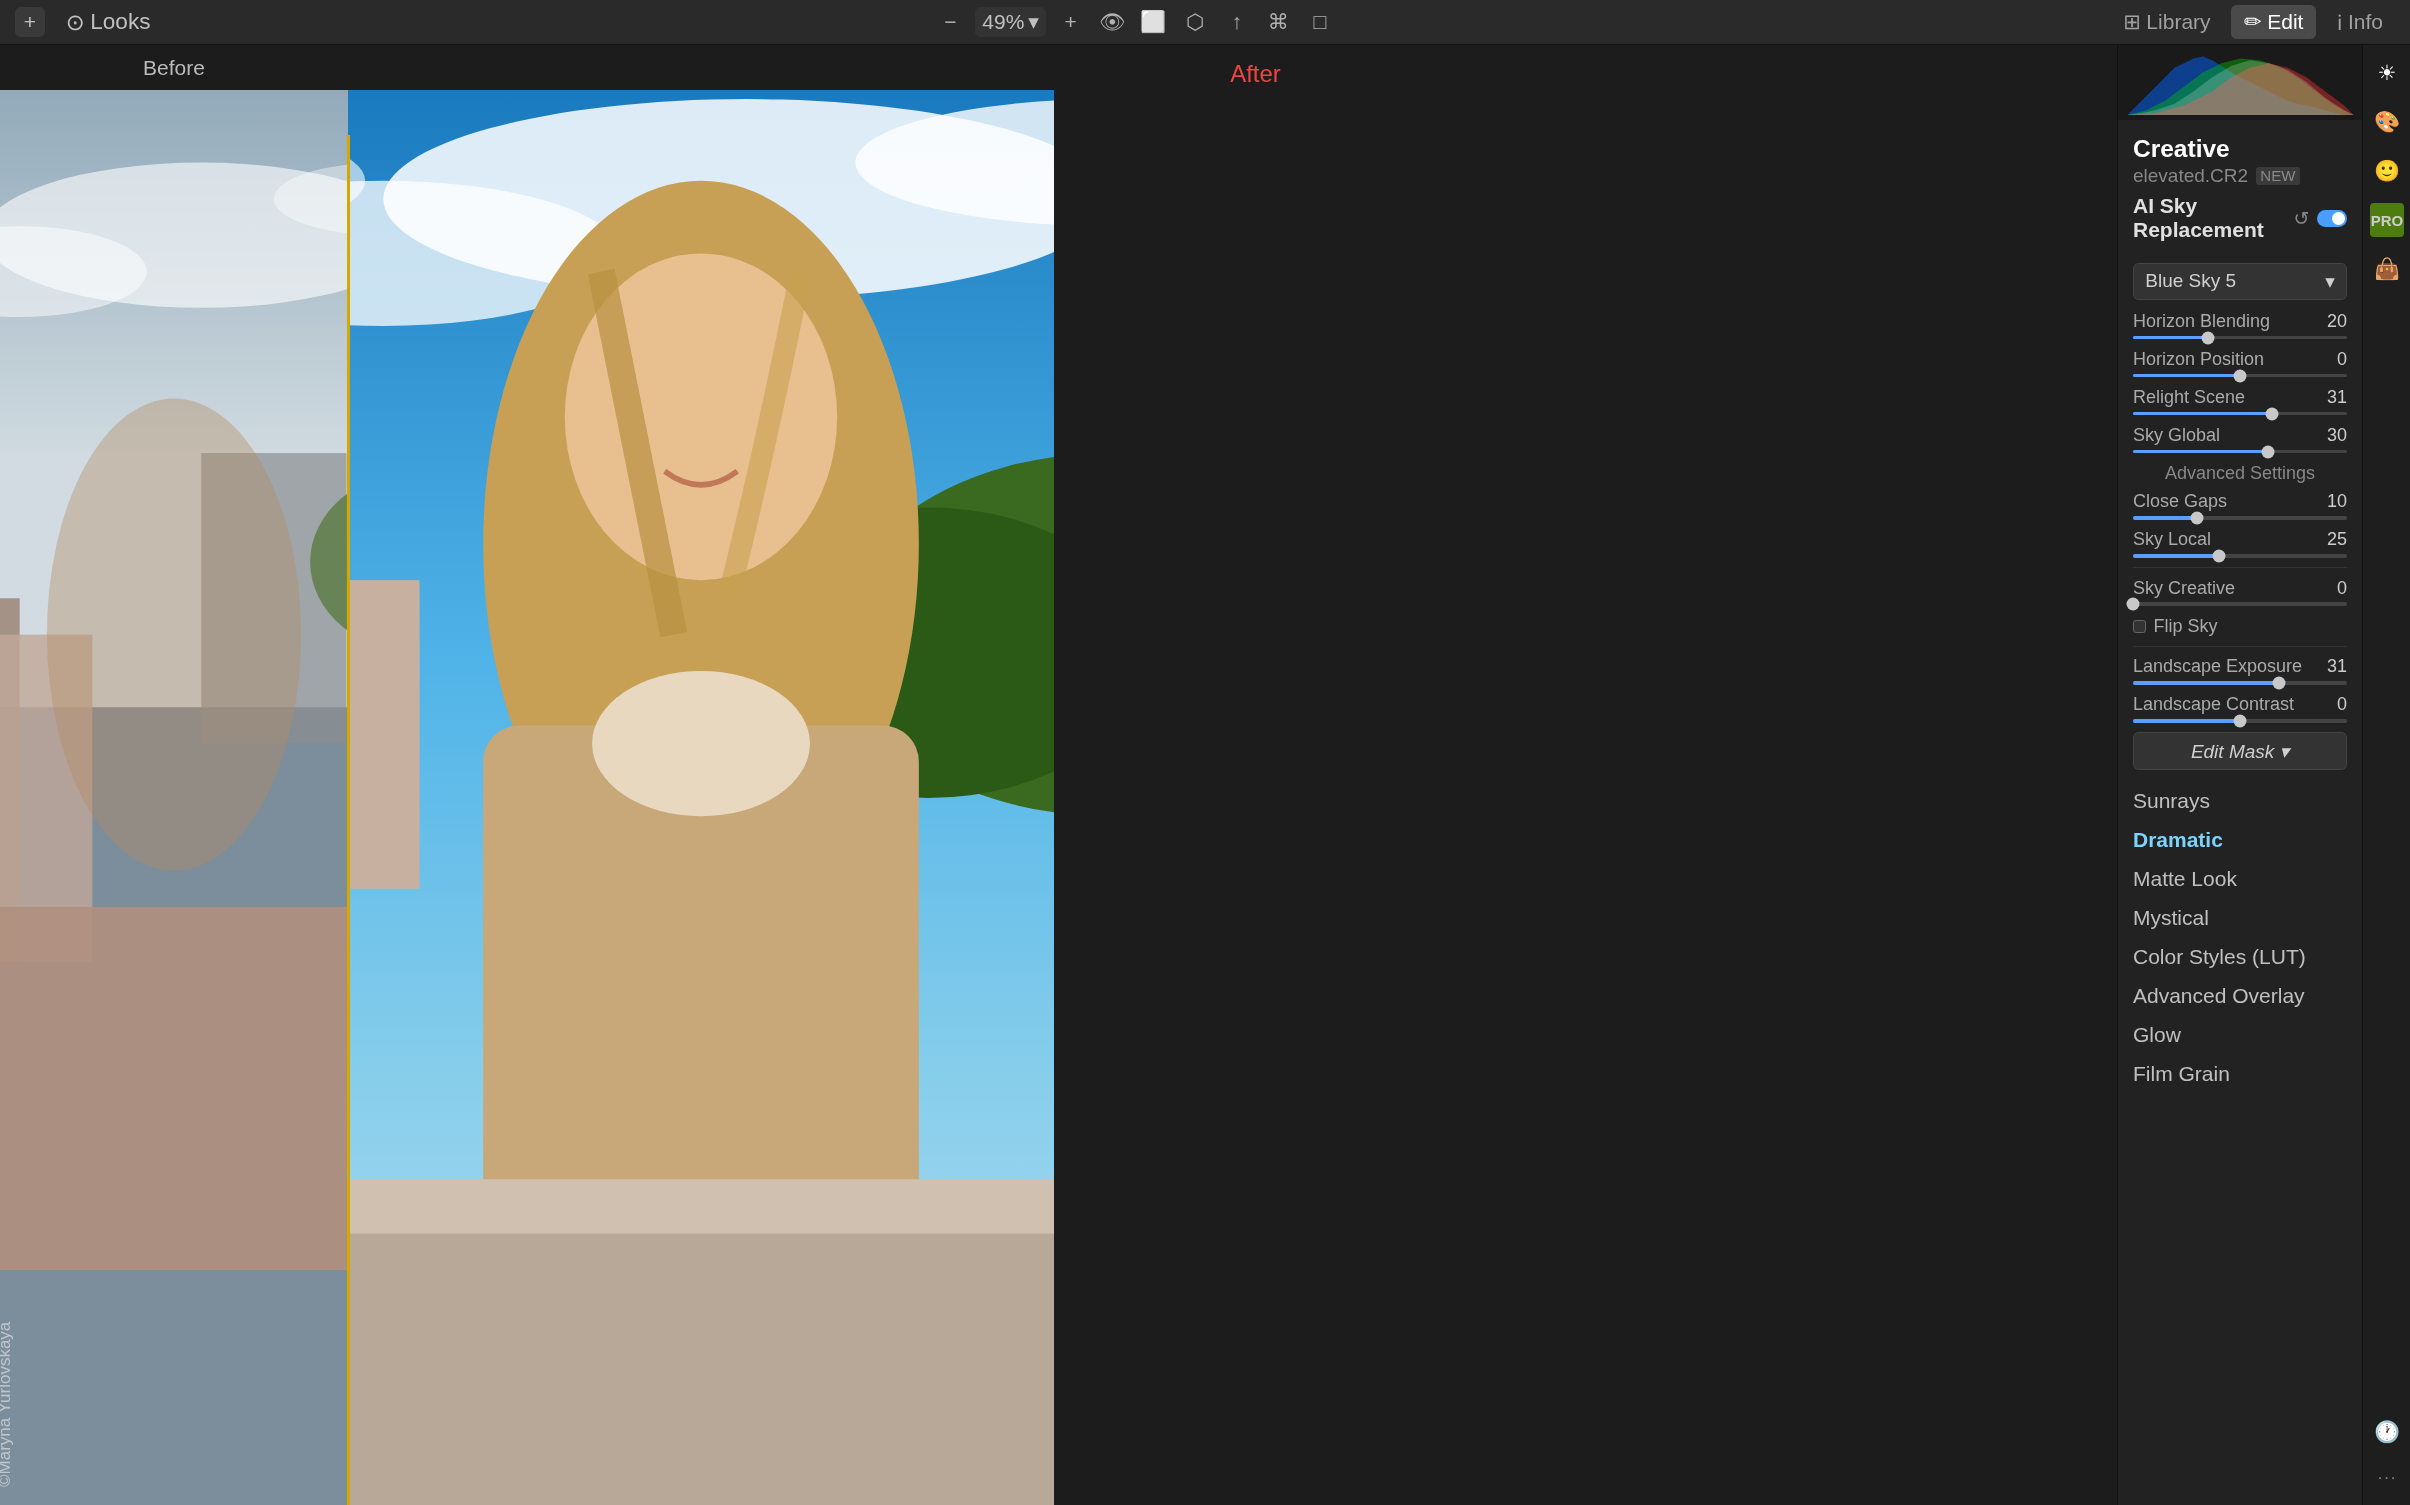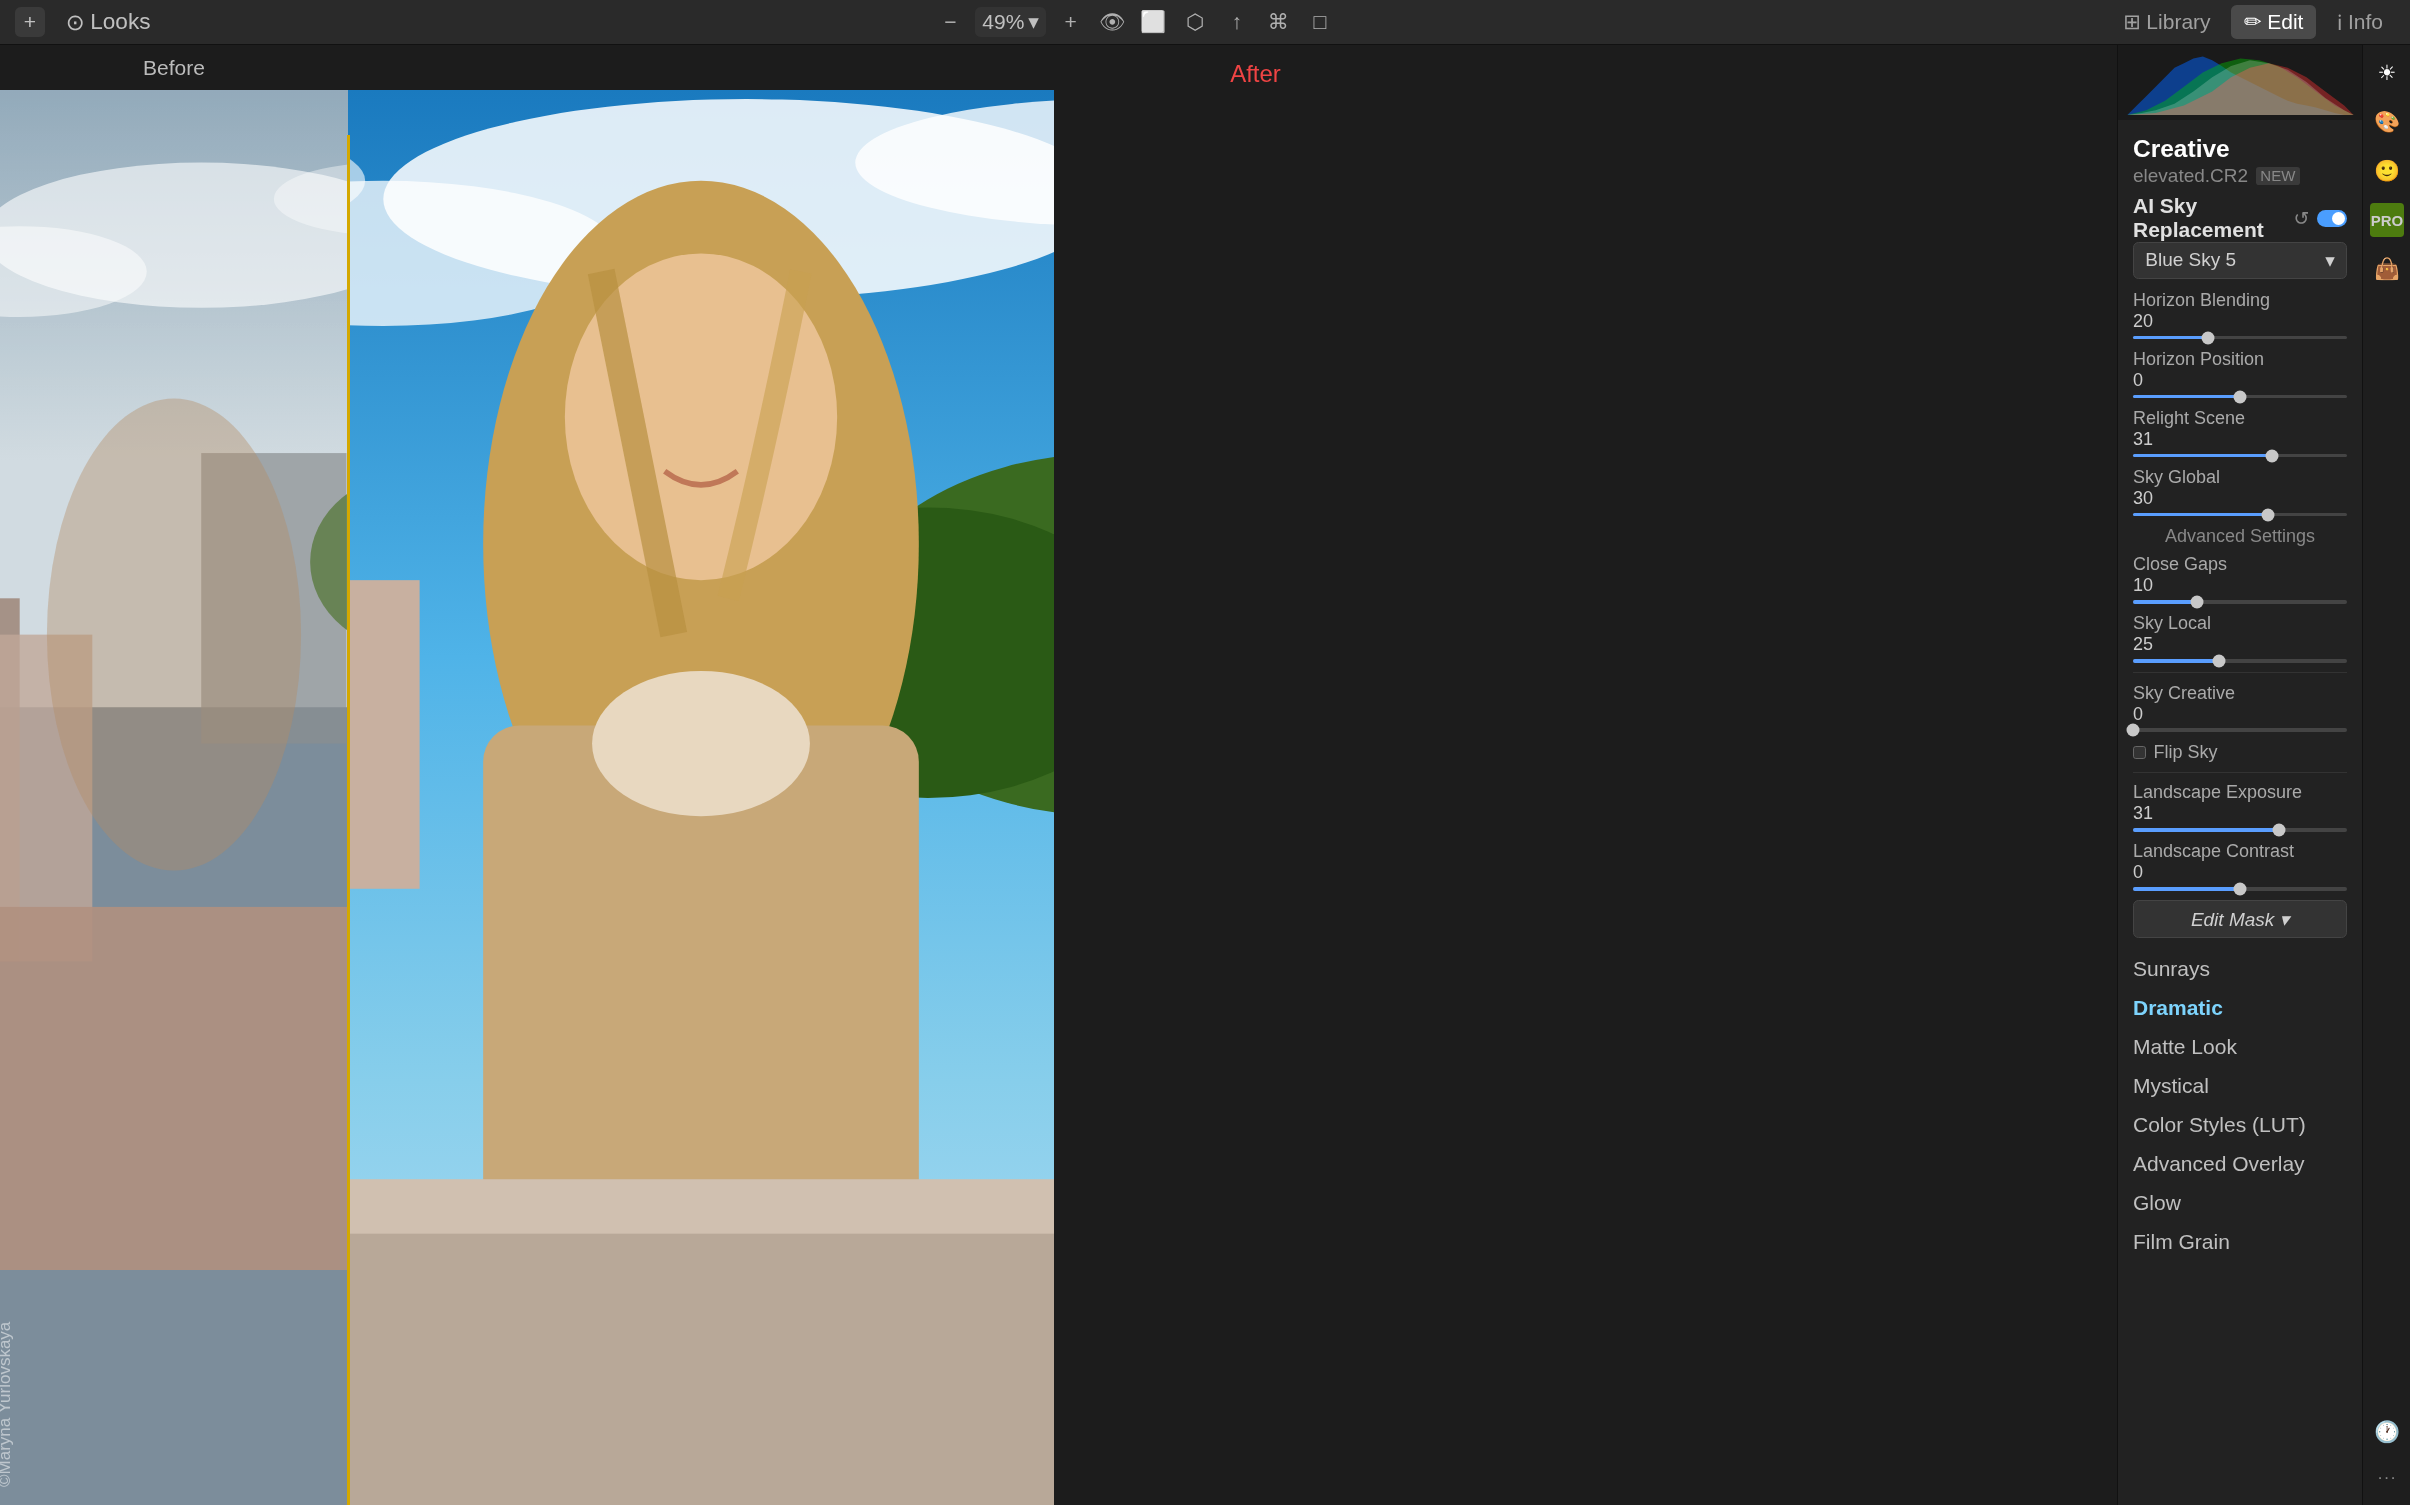--- a/index.html
+++ b/index.html
@@ -235,21 +235,21 @@
       font-size: 15px;
       padding: 0.9px 4.7px;
       border-radius: 2.8px;
     }
 
     
     .module-header {
       display: flex;
       align-items: center;
       justify-content: space-between;
-      margin-bottom: 0;
+      margin-bottom: 21px;
       margin-top: 7.5px;
     }
     .module-title {
       font-size: 21px;
       font-weight: 600;
       color: #e0e0e0;
     }
     .module-controls {
       display: flex;
       align-items: center;
@@ -298,21 +298,20 @@
     
     .slider-row {
       margin-bottom: 9.4px;
     }
     .slider-label-row {
       display: flex;
       justify-content: space-between;
       font-size: 18px;
       color: #aaa;
       margin-bottom: 3.8px;
-      flex-direction: column;
     }
     .slider-value {
       color: #ccc;
       font-size: 18px;
     }
     .slider-track {
       width: 100%;
       height: 3.8px;
       background: #444;
       border-radius: 1.9px;

